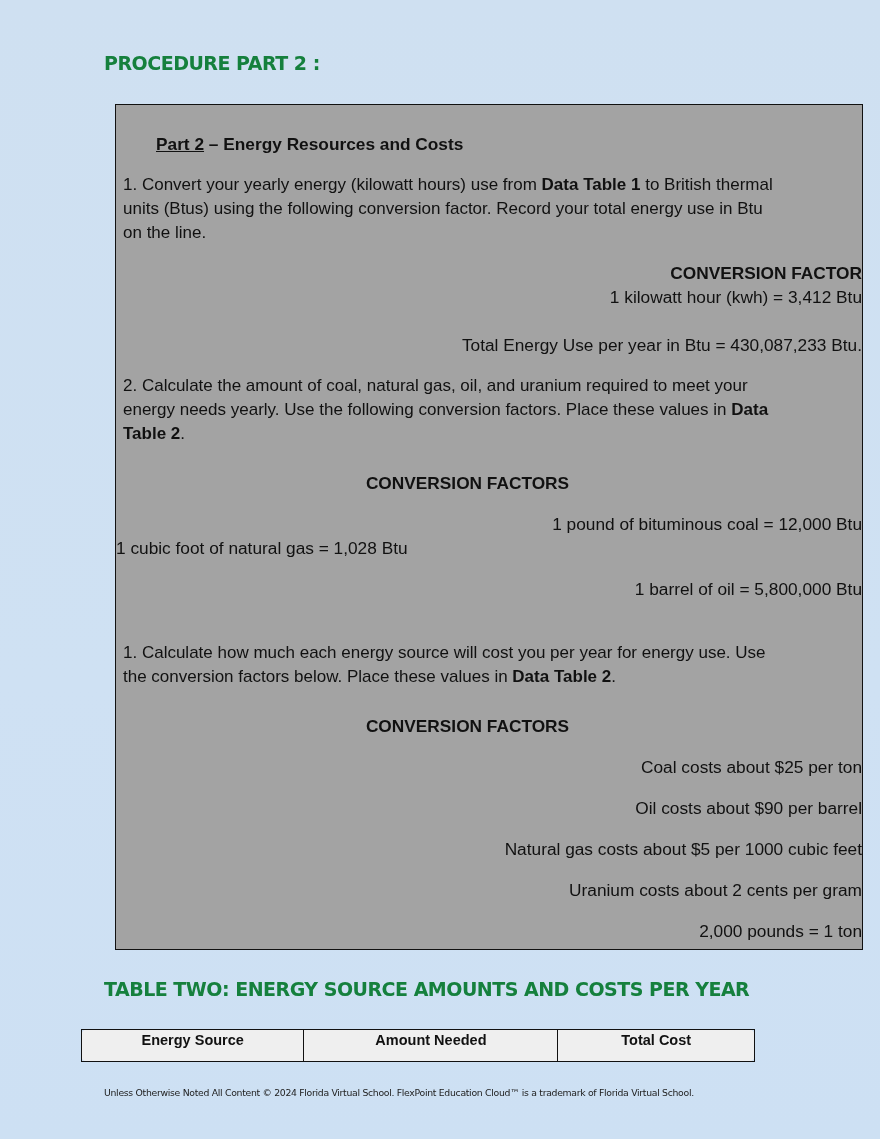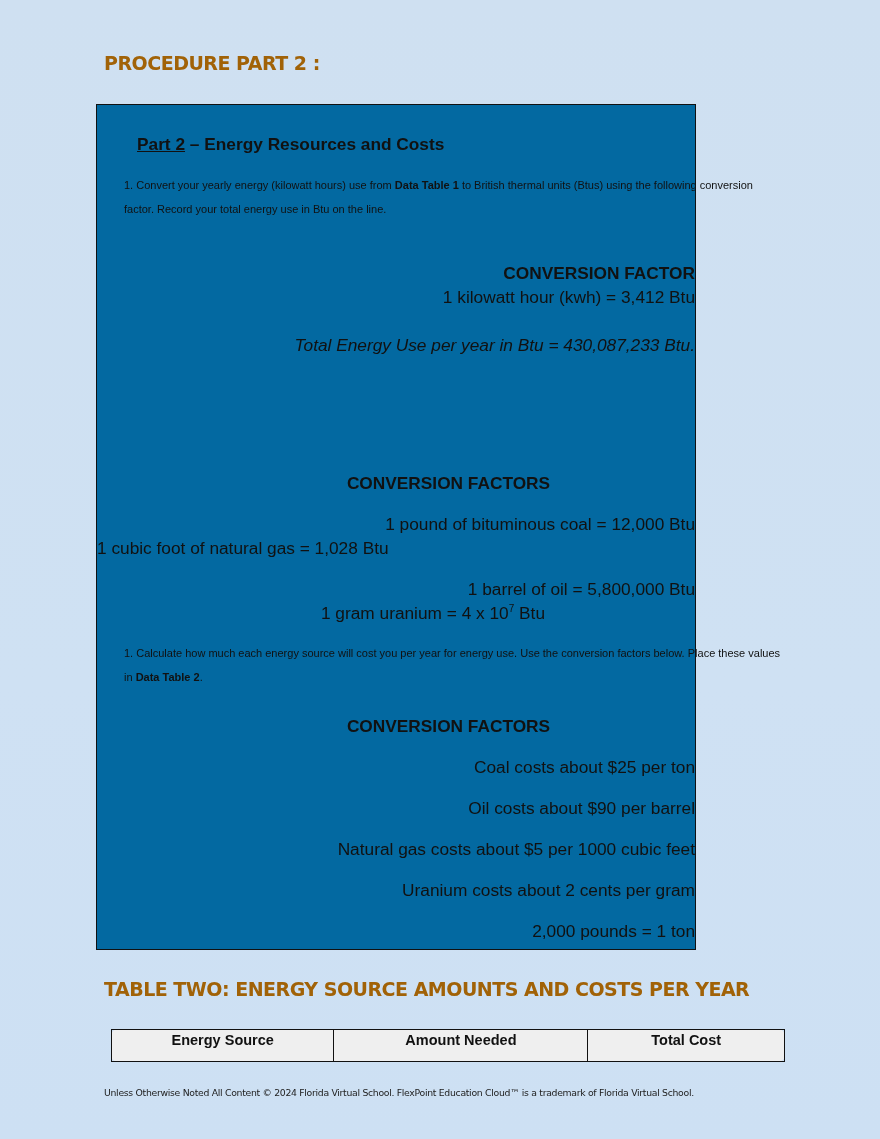--- a/index.html
+++ b/index.html
@@ -13,56 +13,55 @@
     position: relative;
     overflow: hidden;
     font-family: "Liberation Sans", sans-serif;
     color: #111;
   }
   .section-heading {
     position: absolute;
     left: 104px;
     font-family: "DejaVu Sans", sans-serif;
     font-weight: bold;
-    color: #a16207;
+    color: #15803d;
     font-size: 19px;
     letter-spacing: -0.5px;
     text-transform: uppercase;
     font-variant: small-caps;
   }
   #proc-heading { top: 52px; }
   #table-heading { top: 978px; }
 
   .content-box {
     position: absolute;
-    left: 96px;
+    left: 115px;
     top: 104px;
-    width: 600px;
+    width: 748px;
     height: 846px;
-    background: #0369a1;
+    background: #a3a3a3;
     border: 1.5px solid #111;
     box-sizing: border-box;
   }
   .abs { position: absolute; white-space: nowrap; font-size: 17.3px; line-height: 24px; }
   .center { left: 0; right: 0; text-align: right; }
   .para {
     position: absolute;
     left: 7px;
     width: 660px;
-    font-size: 11px;
+    font-size: 17px;
     line-height: 24px;
-    margin-left: 20px;
   }
   b { font-weight: bold; }
   u { text-decoration: underline; }
   sup { font-size: 10px; vertical-align: 7px; line-height: 0; }
 
   .data-table {
     position: absolute;
-    left: 111px;
+    left: 81px;
     top: 1029px;
     width: 674px;
     height: 32px;
     border-collapse: collapse;
     background: #efefef;
     border-radius: 7px;
   }
   .data-table th {
     border: 1.5px solid #111;
     font-size: 14.5px;
@@ -93,30 +92,30 @@
     <u>Part 2</u><span> – Energy Resources and Costs</span>
   </div>
 
   <div class="para" style="top:68px;">
     <span>1. Convert your yearly energy (kilowatt hours) use from </span><b>Data Table 1</b><span> to British thermal units (Btus) using the following conversion factor. Record your total energy use in Btu on the line.</span>
   </div>
 
   <div class="abs center" style="top:156px; font-weight:bold;">CONVERSION FACTOR</div>
   <div class="abs center" style="top:180px;">1 kilowatt hour (kwh) = 3,412 Btu</div>
 
-  <div class="abs center" style="top:228px;font-style:italic;">Total Energy Use per year in Btu = 430,087,233 Btu.</div>
+  <div class="abs center" style="top:228px;">Total Energy Use per year in Btu = 430,087,233 Btu.</div>
 
+  <div class="para" style="top:269px;">
+    <span>2. Calculate the amount of coal, natural gas, oil, and uranium required to meet your energy needs yearly. Use the following conversion factors. Place these values in </span><b>Data Table 2</b><span>.</span>
+  </div>
 
   <div class="abs" style="left:0; width:703px; text-align:center; top:366px; font-weight:bold;">CONVERSION FACTORS</div>
   <div class="abs center" style="top:407px;padding-left:44px;">1 pound of bituminous coal = 12,000 Btu</div>
   <div class="abs" style="left:0; width:684px; text-align:left; top:431px;">1 cubic foot of natural gas = 1,028 Btu</div>
   <div class="abs center" style="top:472px;">1 barrel of oil = 5,800,000 Btu</div>
-  <div class="abs" style="left:0; width:672px; text-align:center; top:496px;">
-    <span>1 gram uranium = 4 x 10</span><sup>7</sup><span> Btu</span>
-  </div>
 
   <div class="para" style="top:536px;">
     <span>1. Calculate how much each energy source will cost you per year for energy use. Use the conversion factors below. Place these values in </span><b>Data Table 2</b><span>.</span>
   </div>
 
   <div class="abs" style="left:0; width:703px; text-align:center; top:609px; font-weight:bold;">CONVERSION FACTORS</div>
   <div class="abs center" style="top:650px;">Coal costs about $25 per ton</div>
   <div class="abs center" style="top:691px;">Oil costs about $90 per barrel</div>
   <div class="abs center" style="top:732px;">Natural gas costs about $5 per 1000 cubic feet</div>
   <div class="abs center" style="top:773px;padding-left:33px;">Uranium costs about 2 cents per gram</div>

